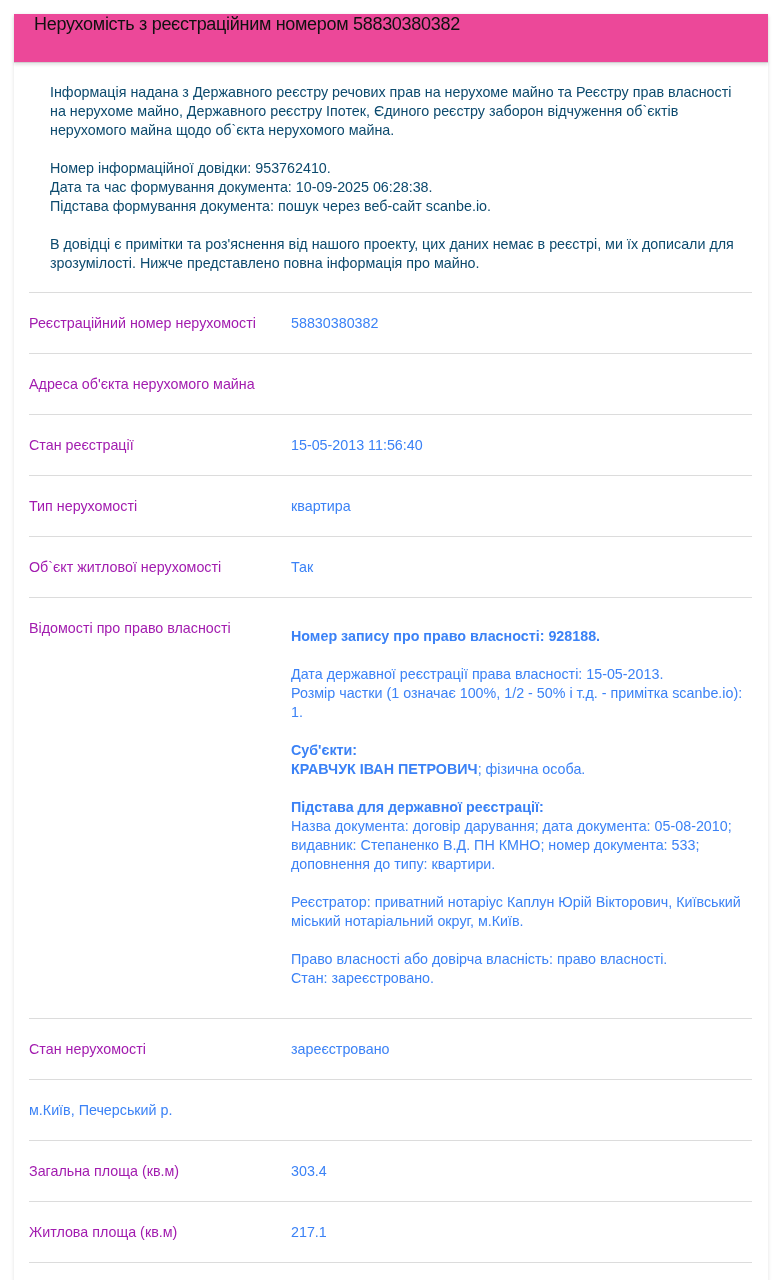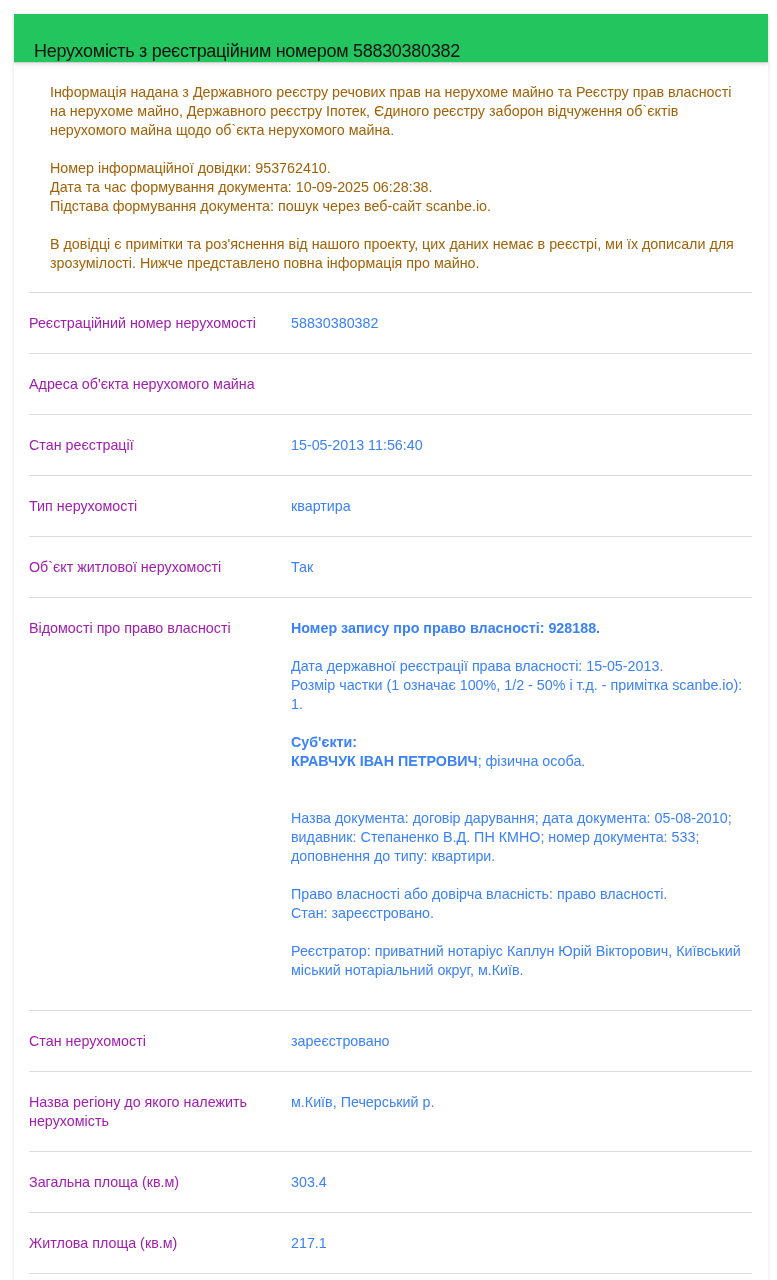--- a/index.html
+++ b/index.html
@@ -7,43 +7,43 @@
     width: 777px; height: 1280px; overflow: hidden;
     font-family: "Liberation Sans", "DejaVu Sans", sans-serif;
     color: #212121;
   }
   .card {
     position: absolute; left: 14px; top: 14px; width: 754px; height: 1300px;
     background: #ffffff;
     box-shadow: 0 1px 4px rgba(0,0,0,0.12);
   }
   .card-header {
-    height: 48px; background: #22c55e;
+    height: 48px; background: #ec4899;
     border-bottom: 1px solid #d0d0d0;
     box-shadow: 0 2px 3px rgba(0,0,0,0.10);
-    display: flex; align-items: flex-end;
+    display: flex; align-items: flex-start;
     padding-left: 20px;
   }
   .card-title {
     font-size: 18px; font-weight: 400; color: #111; letter-spacing: -0.3px;
   }
   .intro {
     padding: 20px 22px 0 36px;
-    font-size: 14.3px; line-height: 19px; color: #a16207;
+    font-size: 14.3px; line-height: 19px; color: #0c4a6e;
   }
   .intro p { margin: 0 0 19px 0; }
   .rows { margin: 0 16px 0 15px; border-top: 1px solid #dcdcdc; }
   .row {
     display: flex; border-bottom: 1px solid #dcdcdc;
     padding: 21px 0 20px 0;
     font-size: 14.3px; line-height: 19px;
   }
   .row .label { width: 262px; flex: 0 0 262px; padding-right: 10px; box-sizing: border-box; color: #a21caf; }
   .row .value { flex: 1; color: #3b82f6; }
-  .value p { margin: 0 0 19px 0; }
+  .value p { margin: 8px 0 19px 0; }
   .value p:last-child { margin-bottom: 0; }
   .b { font-weight: bold; }
 </style>
 </head>
 <body>
 
 <div class="card">
   <div class="card-header">
     <span class="card-title">Нерухомість з реєстраційним номером 58830380382</span>
   </div>
@@ -84,36 +84,35 @@
         <p><span class="b">Номер запису про право власності: 928188.</span></p>
         <p>
           <span>Дата державної реєстрації права власності: 15-05-2013.</span><br>
           <span>Розмір частки (1 означає 100%, 1/2 - 50% і т.д. - примітка scanbe.io): 1.</span>
         </p>
         <p>
           <span class="b">Суб'єкти:</span><br>
           <span class="b">КРАВЧУК ІВАН ПЕТРОВИЧ</span><span>; фізична особа.</span>
         </p>
         <p>
-          <br>
+          <span class="b">Підстава для державної реєстрації:</span><br>
           <span>Назва документа: договір дарування; дата документа: 05-08-2010; видавник: Степаненко В.Д. ПН КМНО; номер документа: 533; доповнення до типу: квартири.</span>
         </p>
+        <p><span>Реєстратор: приватний нотаріус Каплун Юрій Вікторович, Київський міський нотаріальний округ, м.Київ.</span></p>
         <p>
           <span>Право власності або довірча власність: право власності.</span><br>
           <span>Стан: зареєстровано.</span>
         </p>
-        <p><span>Реєстратор: приватний нотаріус Каплун Юрій Вікторович, Київський міський нотаріальний округ, м.Київ.</span></p>
       </div>
     </div>
     <div class="row">
       <div class="label">Стан нерухомості</div>
       <div class="value">зареєстровано</div>
     </div>
     <div class="row">
-      <div class="label">Назва регіону до якого належить нерухомість</div>
       <div class="value">м.Київ, Печерський р.</div>
     </div>
     <div class="row">
       <div class="label">Загальна площа (кв.м)</div>
       <div class="value">303.4</div>
     </div>
     <div class="row">
       <div class="label">Житлова площа (кв.м)</div>
       <div class="value">217.1</div>
     </div>

